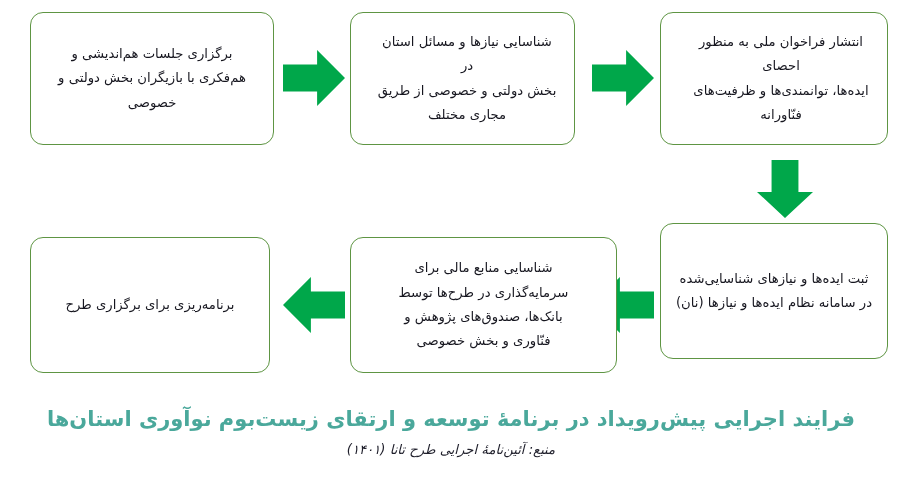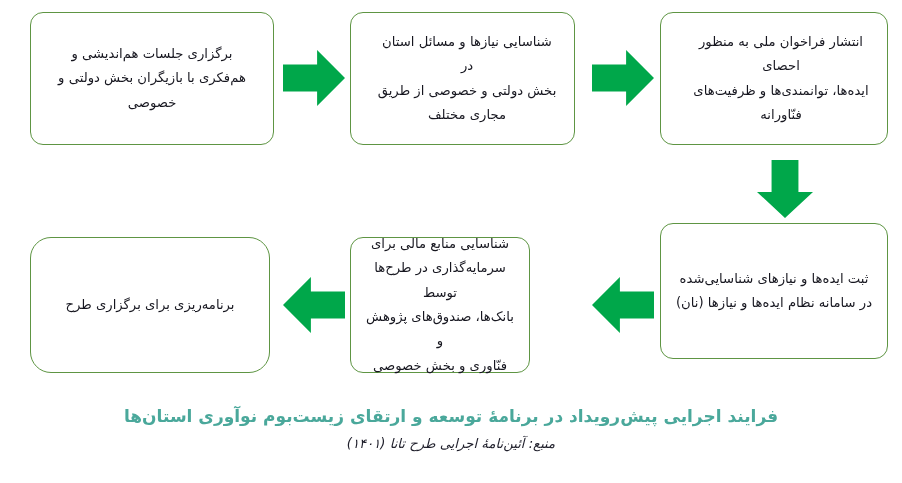--- a/index.html
+++ b/index.html
@@ -44,22 +44,22 @@
     white-space: pre-line;
     letter-spacing: 0;
   }
 
   
   .node.n1 { left: 30px;  top: 12px;  width: 244px; height: 133px; }
   .node.n2 { left: 350px; top: 12px;  width: 225px; height: 133px; padding-left: 23px; }
   .node.n3 { left: 660px; top: 12px;  width: 228px; height: 133px; padding-left: 28px; }
   
   .node.n4 { left: 660px; top: 223px; width: 228px; height: 136px; }
-  .node.n5 { left: 350px; top: 237px; width: 180px; height: 136px; align-items: center; }
-  .node.n6 { left: 30px;  top: 237px; width: 240px; height: 136px; border-radius: 21px; }
+  .node.n5 { left: 350px; top: 237px; width: 267px; height: 136px; align-items: center; }
+  .node.n6 { left: 30px;  top: 237px; width: 240px; height: 136px; }
 
   
   .arrow {
     position: absolute;
     background: #00a74a;
   }
   .arrow.right {
     width: 62px;
     height: 56px;
     clip-path: polygon(0% 26%, 55% 26%, 55% 0%, 100% 50%, 55% 100%, 55% 74%, 0% 74%);
@@ -85,21 +85,21 @@
   #caption {
     position: absolute;
     left: 0;
     right: 0;
     top: 404px;
     text-align: center;
     direction: rtl;
   }
   #caption-title {
     display: block;
-    font-size: 17px;
+    font-size: 21px;
     font-weight: bold;
     color: #4aa89b;
     line-height: 1.5;
     font-family: "DejaVu Sans", "Liberation Sans", sans-serif;
   }
   #caption-source {
     display: block;
     margin-top: 4px;
     font-size: 13.2px;
     font-weight: normal;

